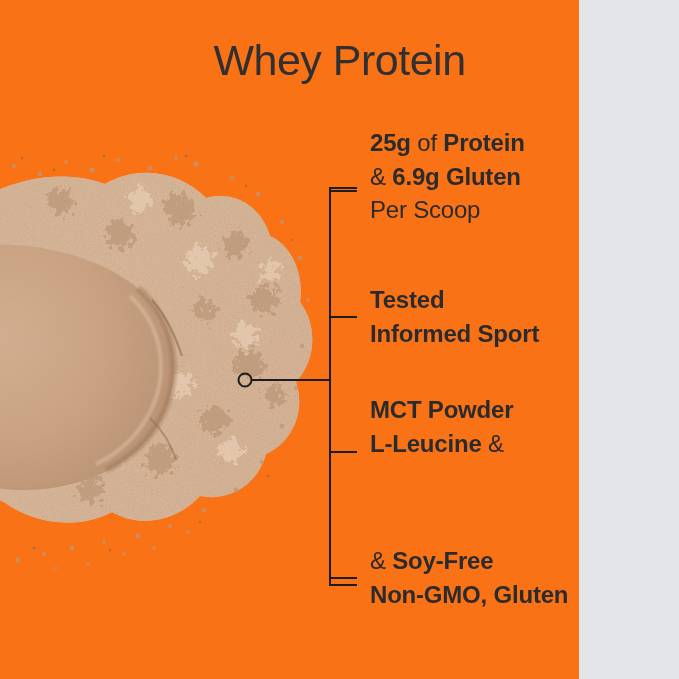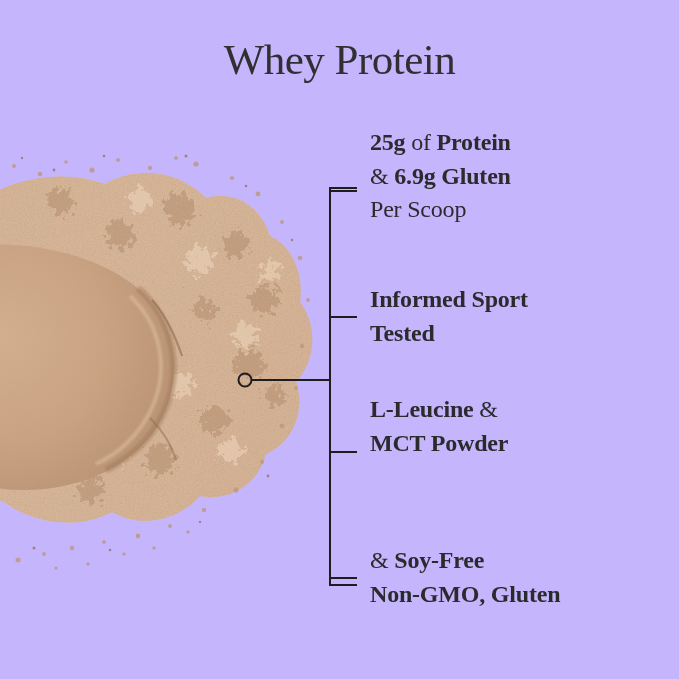--- a/index.html
+++ b/index.html
@@ -8,25 +8,24 @@
   }
   body {
     width: 679px;
     height: 679px;
     overflow: hidden;
     font-family: "Liberation Sans", sans-serif;
     background: #e4e5e8;
   }
   #stage {
     position: relative;
-    width: 679px;
+    width: 579px;
     height: 679px;
-    background: #c4b5fd;
+    background: #f97316;
     overflow: hidden;
-    font-family: Liberation Serif, serif;
   }
 
   
   #title {
     position: absolute;
     top: 34px;
     left: 0;
     width: 679px;
     text-align: center;
     font-size: 43px;
@@ -255,33 +254,33 @@
       <div class="line">
         <span class="r">&amp; </span><span class="b">6.9g Gluten</span>
       </div>
       <div class="line">
         <span class="r">Per Scoop</span>
       </div>
     </div>
 
     <div class="feature-block" id="feature-1">
       <div class="line">
+        <span class="b">Tested</span>
+      </div>
+      <div class="line">
         <span class="b">Informed Sport</span>
       </div>
-      <div class="line">
-        <span class="b">Tested</span>
-      </div>
     </div>
 
     <div class="feature-block" id="feature-2">
       <div class="line">
+        <span class="b">MCT Powder</span>
+      </div>
+      <div class="line">
         <span class="b">L-Leucine</span><span class="r"> &amp;</span>
-      </div>
-      <div class="line">
-        <span class="b">MCT Powder</span>
       </div>
     </div>
 
     <div class="feature-block" id="feature-3">
       <div class="line">
         <span class="r">&amp; </span><span class="b">Soy-Free</span>
       </div>
       <div class="line">
         <span class="b">Non-GMO, Gluten</span>
       </div>

